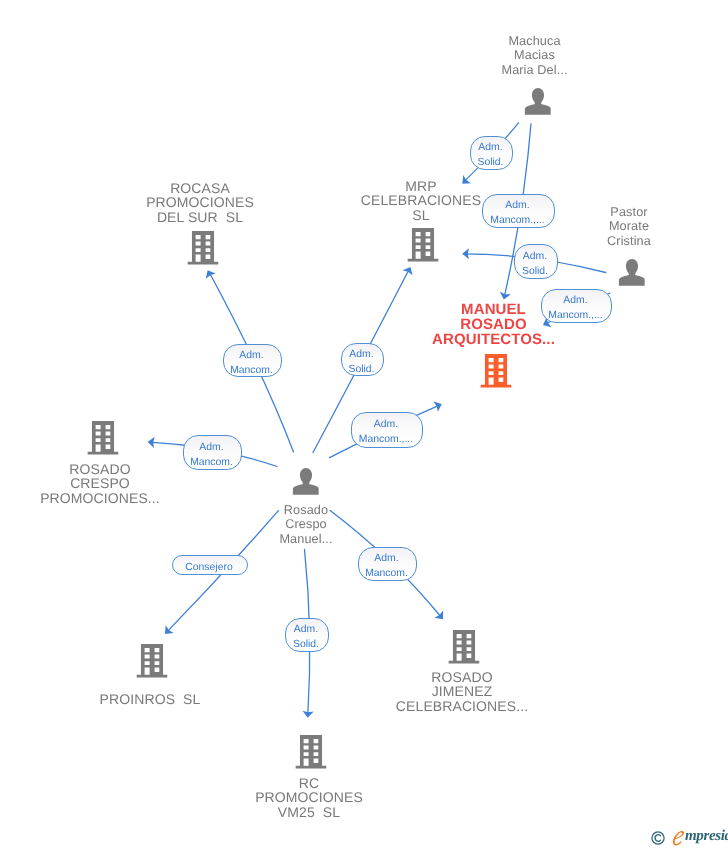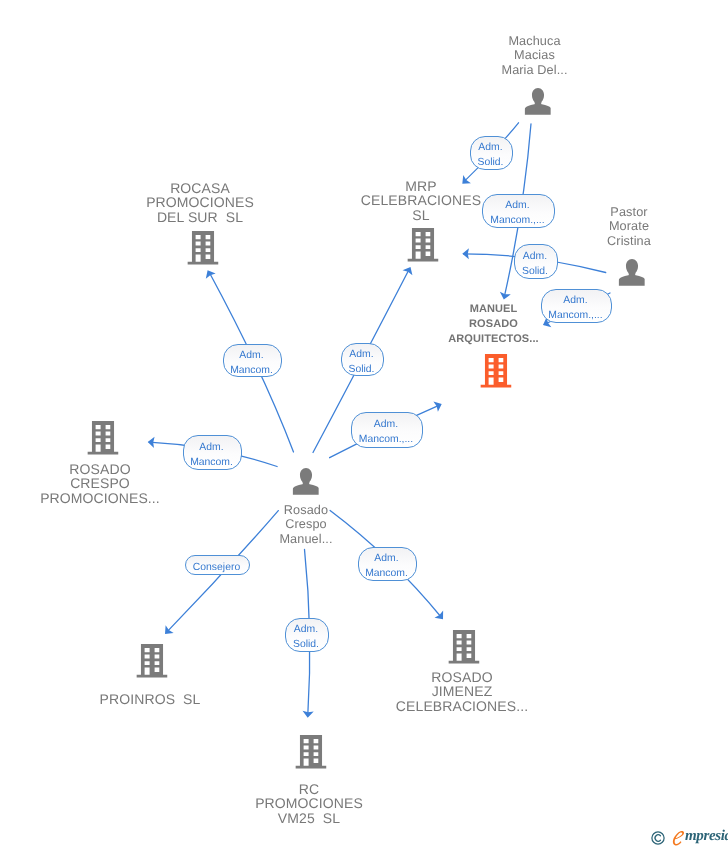--- a/index.html
+++ b/index.html
@@ -6,21 +6,21 @@
   body{width:728px;height:850px;position:relative;overflow:hidden;
        font-family:"Liberation Sans",sans-serif;
        -webkit-font-smoothing:antialiased;
        text-rendering:geometricPrecision;}
   #stage{position:absolute;left:0;top:0;width:728px;height:850px;padding-left:8px;}
   #edge-layer{position:absolute;left:0;top:0;width:728px;height:850px;}
   .node-label{position:absolute;text-align:center;color:#787878;font-size:14px;
               line-height:14.6px;white-space:pre-line;transform:translateX(-50%);
               letter-spacing:0.1px;}
     .node-label.person{font-size:12.7px;line-height:14.6px;}
-  .node-label.hl{font-weight:bold;color:#737373;font-size:11px;line-height:15.2px;}
+  .node-label.hl{font-weight:bold;color:#ef4444;font-size:15px;line-height:15.2px;}
   .node-icon{position:absolute;transform:translateX(-50%);}
   .edge-label{position:absolute;box-sizing:border-box;
               border:1.35px solid #4f90d6;border-radius:15px;
               background:linear-gradient(180deg,#f2f2f4 0%,#fcfcfd 55%,#ffffff 100%);
               color:#3679cf;font-size:10.4px;line-height:14.8px;white-space:pre-line;
               display:flex;align-items:center;justify-content:center;text-align:center;padding-top:6px;padding-right:2px;}
   #footer{position:absolute;left:651px;top:831px;height:14px;}
   #copyright-mark{position:absolute;left:0;top:0;}
   #brand-e{position:absolute;left:20px;top:-1.5px;}
   #brand-rest{position:absolute;left:34px;top:-2px;color:#2c6477;
@@ -120,21 +120,21 @@
       <div class="node-label person" style="left: 306px; top: 502.5px;">Rosado
 Crespo
 Manuel...</div>
       <div class="node-icon" style="left: 305.5px; top: 468px;"><svg width="26.7" height="26.7" viewBox="0 0 26.7 26.7">
           <path fill="#7b7b7b" d="M13.35 0.0 C16.85 0.0 19.40 3.15 19.40 7.05 C19.40 10.8 17.25 13.7 16.80 14.1 C16.80 15.2 16.65 15.7 16.20 16.1 C18.65 16.7 22.25 17.4 24.45 18.5 C26.10 19.35 26.70 20.3 26.70 22.0 L26.70 26.70 L0.0 26.70 L0.0 22.0 C0.0 20.3 0.60 19.35 2.25 18.5 C4.45 17.4 8.05 16.7 10.50 16.1 C10.05 15.7 9.90 15.2 9.90 14.1 C9.45 13.7 7.30 10.8 7.30 7.05 C7.30 3.15 9.85 0.0 13.35 0.0 Z"></path>
         </svg></div>
       <div class="node-label" style="left: 150px; top: 683.5px; margin-top: 8px;">PROINROS  SL</div>
       <div class="node-icon" style="left: 151.5px; top: 644px;"><svg width="31.2" height="33.6" viewBox="0 0 31.2 33.6">
           <path fill="#7b7b7b" d="M4.55 0.00H26.65V31.00H4.55Z M0.00 30.70H31.20V33.60H0.00Z M8.20 4.00V8.20H13.20V4.00Z M18.20 4.00V8.20H22.90V4.00Z M8.20 10.40V14.60H13.20V10.40Z M18.20 10.40V14.60H22.90V10.40Z M8.20 17.20V21.10H13.20V17.20Z M18.20 17.20V21.10H22.90V17.20Z M8.20 23.60V31.00H13.20V23.60Z M18.20 23.60V28.10H22.90V23.60Z"></path>
         </svg></div>
-      <div class="node-label" style="left: 309px; top: 775.5px; margin-top: 6px;">RC
+      <div class="node-label" style="left: 309px; top: 775.5px;">RC
 PROMOCIONES
 VM25  SL</div>
       <div class="node-icon" style="left: 311px; top: 735px;"><svg width="31.2" height="33.6" viewBox="0 0 31.2 33.6">
           <path fill="#7b7b7b" d="M4.55 0.00H26.65V31.00H4.55Z M0.00 30.70H31.20V33.60H0.00Z M8.20 4.00V8.20H13.20V4.00Z M18.20 4.00V8.20H22.90V4.00Z M8.20 10.40V14.60H13.20V10.40Z M18.20 10.40V14.60H22.90V10.40Z M8.20 17.20V21.10H13.20V17.20Z M18.20 17.20V21.10H22.90V17.20Z M8.20 23.60V31.00H13.20V23.60Z M18.20 23.60V28.10H22.90V23.60Z"></path>
         </svg></div>
       <div class="node-label" style="left: 462px; top: 669.5px;">ROSADO
 JIMENEZ
 CELEBRACIONES...</div>
       <div class="node-icon" style="left: 464px; top: 630px;"><svg width="31.2" height="33.6" viewBox="0 0 31.2 33.6">
           <path fill="#7b7b7b" d="M4.55 0.00H26.65V31.00H4.55Z M0.00 30.70H31.20V33.60H0.00Z M8.20 4.00V8.20H13.20V4.00Z M18.20 4.00V8.20H22.90V4.00Z M8.20 10.40V14.60H13.20V10.40Z M18.20 10.40V14.60H22.90V10.40Z M8.20 17.20V21.10H13.20V17.20Z M18.20 17.20V21.10H22.90V17.20Z M8.20 23.60V31.00H13.20V23.60Z M18.20 23.60V28.10H22.90V23.60Z"></path>
@@ -151,21 +151,21 @@
       <div class="edge-label" style="left: 541px; top: 289px; width: 71px; height: 34px; border-color: rgb(79, 144, 214); color: rgb(54, 121, 207);">Adm.
 Mancom.,...</div>
       <div class="edge-label" style="left: 223px; top: 344px; width: 59px; height: 33px; border-color: rgb(79, 144, 214); color: rgb(54, 121, 207);">Adm.
 Mancom.</div>
       <div class="edge-label" style="left: 341px; top: 343px; width: 43px; height: 33px; border-color: rgb(79, 144, 214); color: rgb(54, 121, 207);">Adm.
 Solid.</div>
       <div class="edge-label" style="left: 351px; top: 412px; width: 72px; height: 36px; border-color: rgb(79, 144, 214); color: rgb(54, 121, 207);">Adm.
 Mancom.,...</div>
       <div class="edge-label" style="left: 183px; top: 435px; width: 59px; height: 35px; border-color: rgb(79, 144, 214); color: rgb(54, 121, 207);">Adm.
 Mancom.</div>
-      <div class="edge-label" style="left: 185px; top: 555px; width: 65px; height: 20px; border-color: rgb(79, 144, 214); color: rgb(54, 121, 207); text-align: right;">Consejero</div>
+      <div class="edge-label" style="left: 172px; top: 555px; width: 76px; height: 20px; border-color: rgb(79, 144, 214); color: rgb(54, 121, 207); text-align: right;">Consejero</div>
       <div class="edge-label" style="left: 358px; top: 547px; width: 59px; height: 34px; border-color: rgb(79, 144, 214); color: rgb(54, 121, 207);">Adm.
 Mancom.</div>
       <div class="edge-label" style="left: 285px; top: 618px; width: 44px; height: 34px; border-color: rgb(79, 144, 214); color: rgb(54, 121, 207);">Adm.
 Solid.</div>
     </div>
 
   <div id="footer">
     <svg id="copyright-mark" width="14" height="14" viewBox="0 0 14 14">
       <circle cx="7" cy="7" r="6.1" fill="none" stroke="#2c6477" stroke-width="1.25"></circle>
       <path d="M9.45 4.75 A3.15 3.15 0 1 0 9.45 9.25" fill="none" stroke="#2c6477" stroke-width="1.25" stroke-linecap="round"></path>

